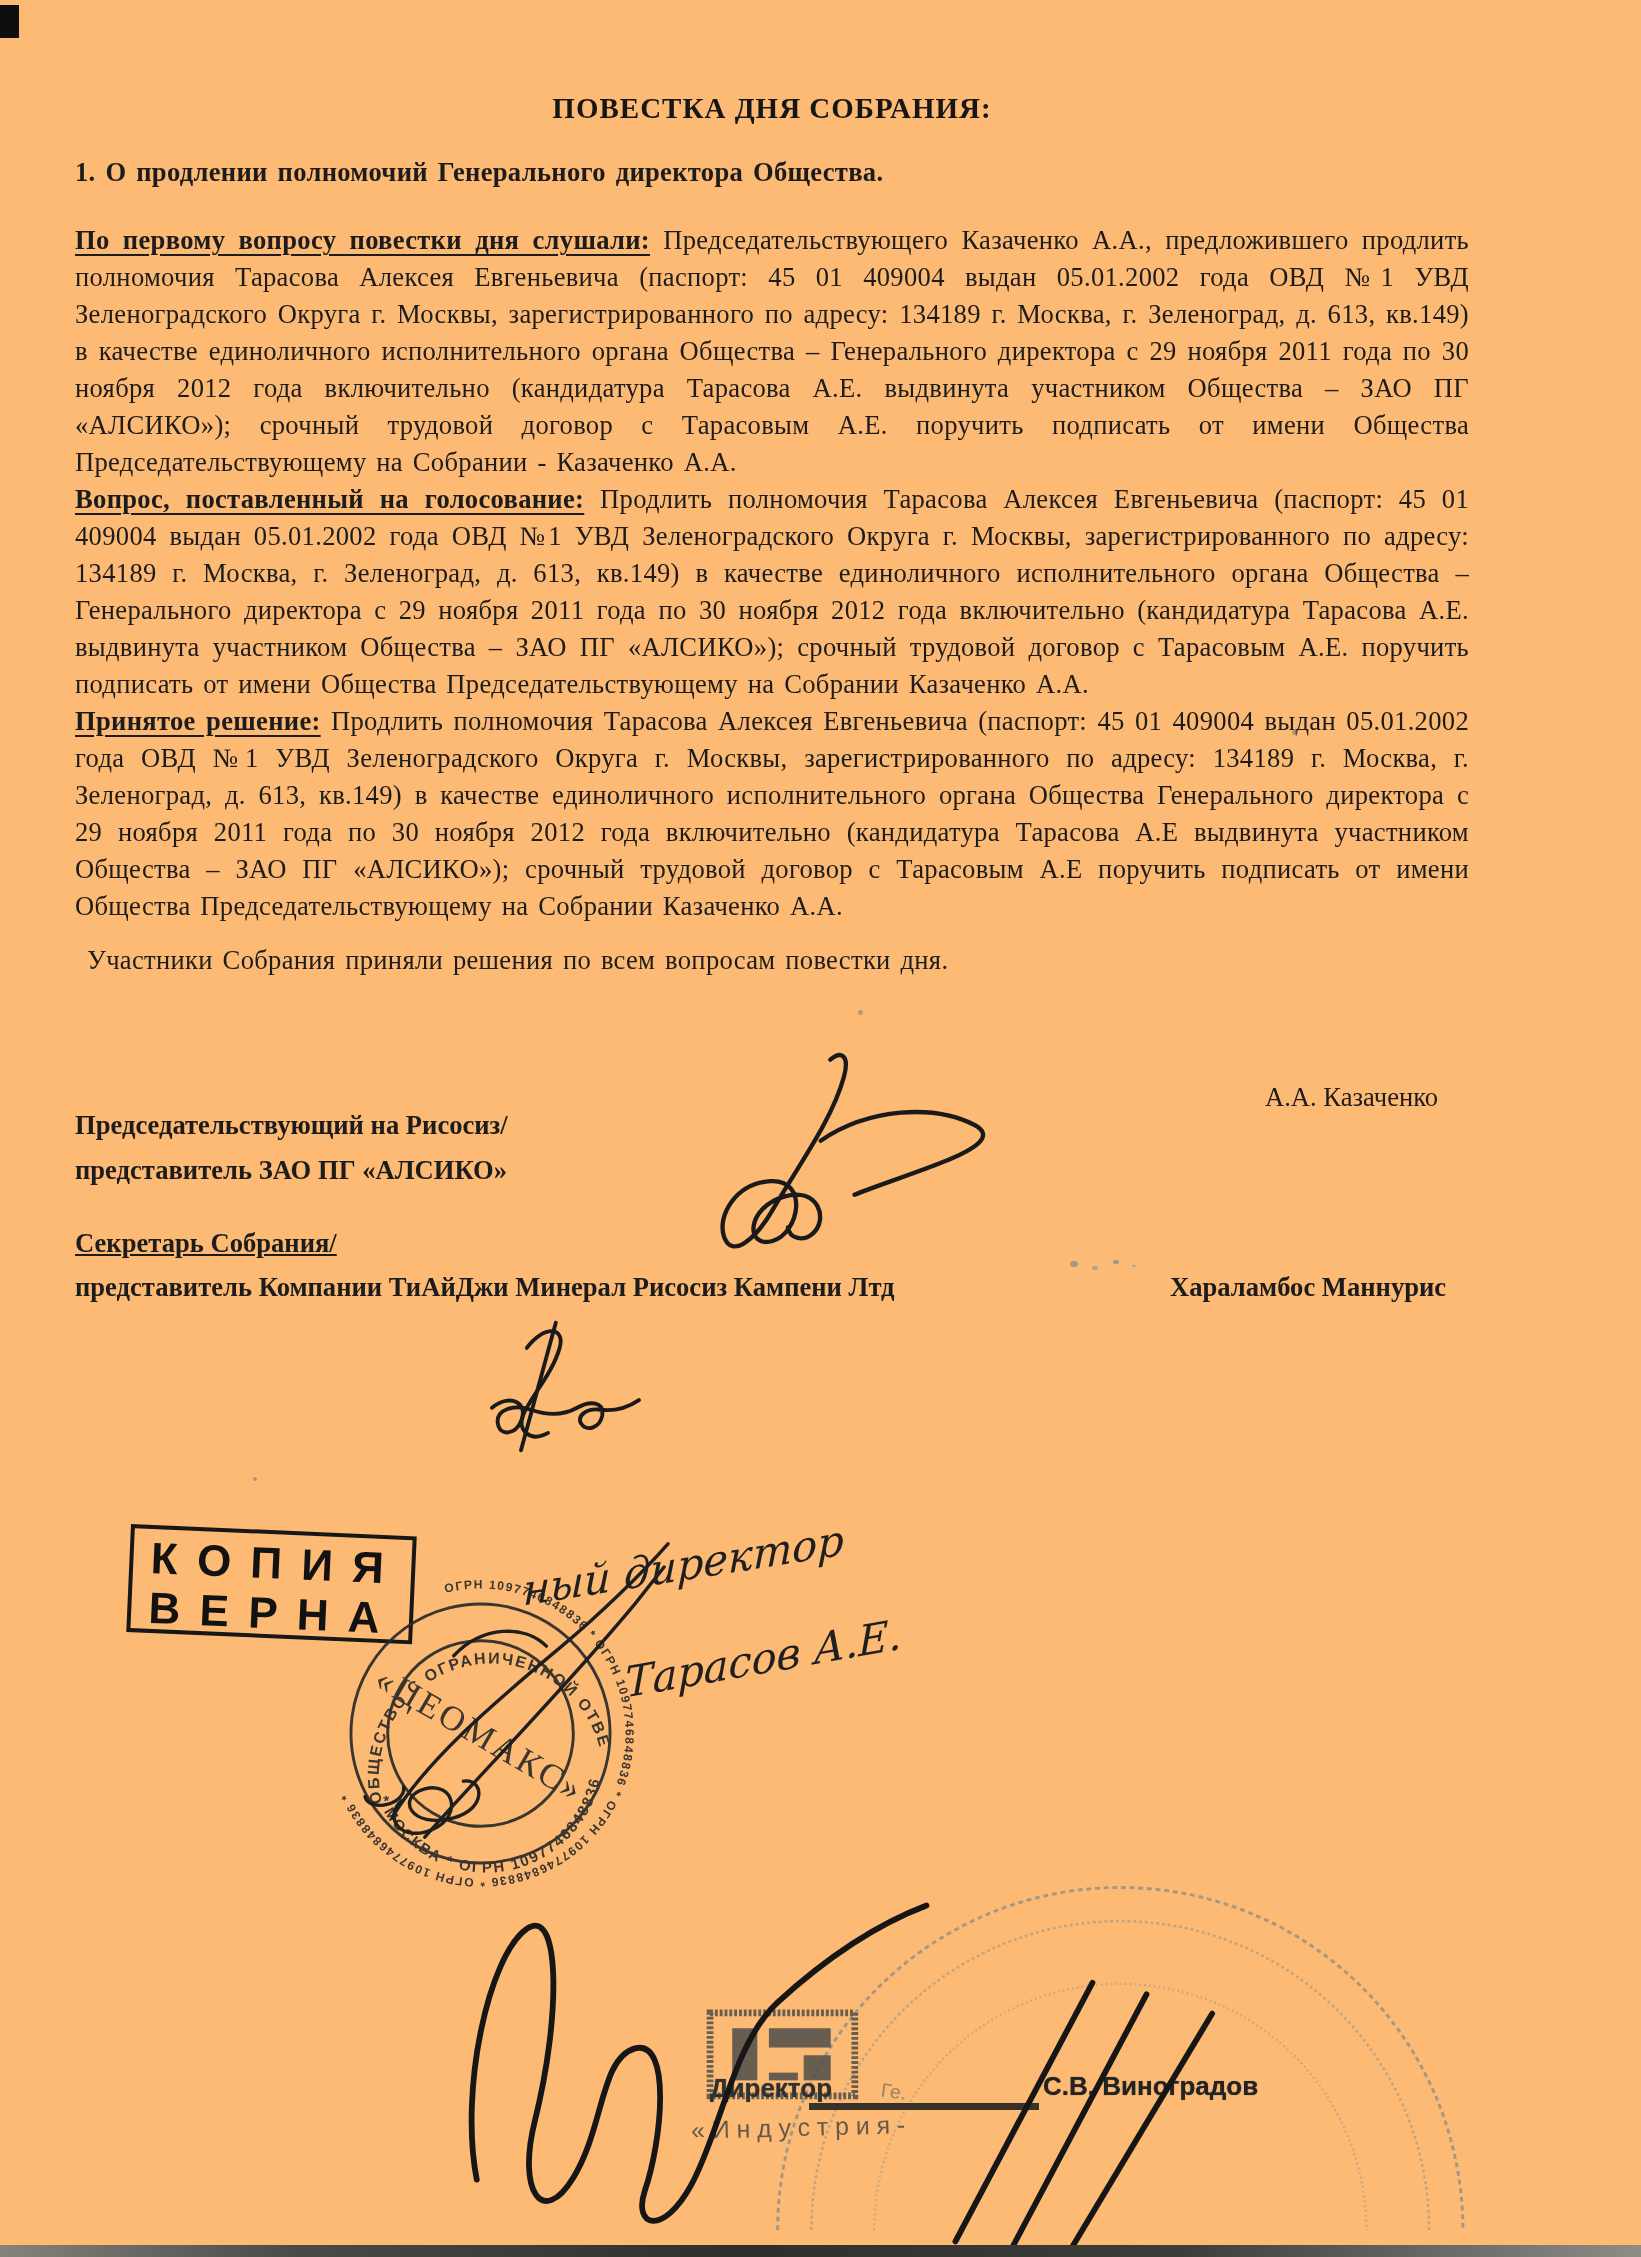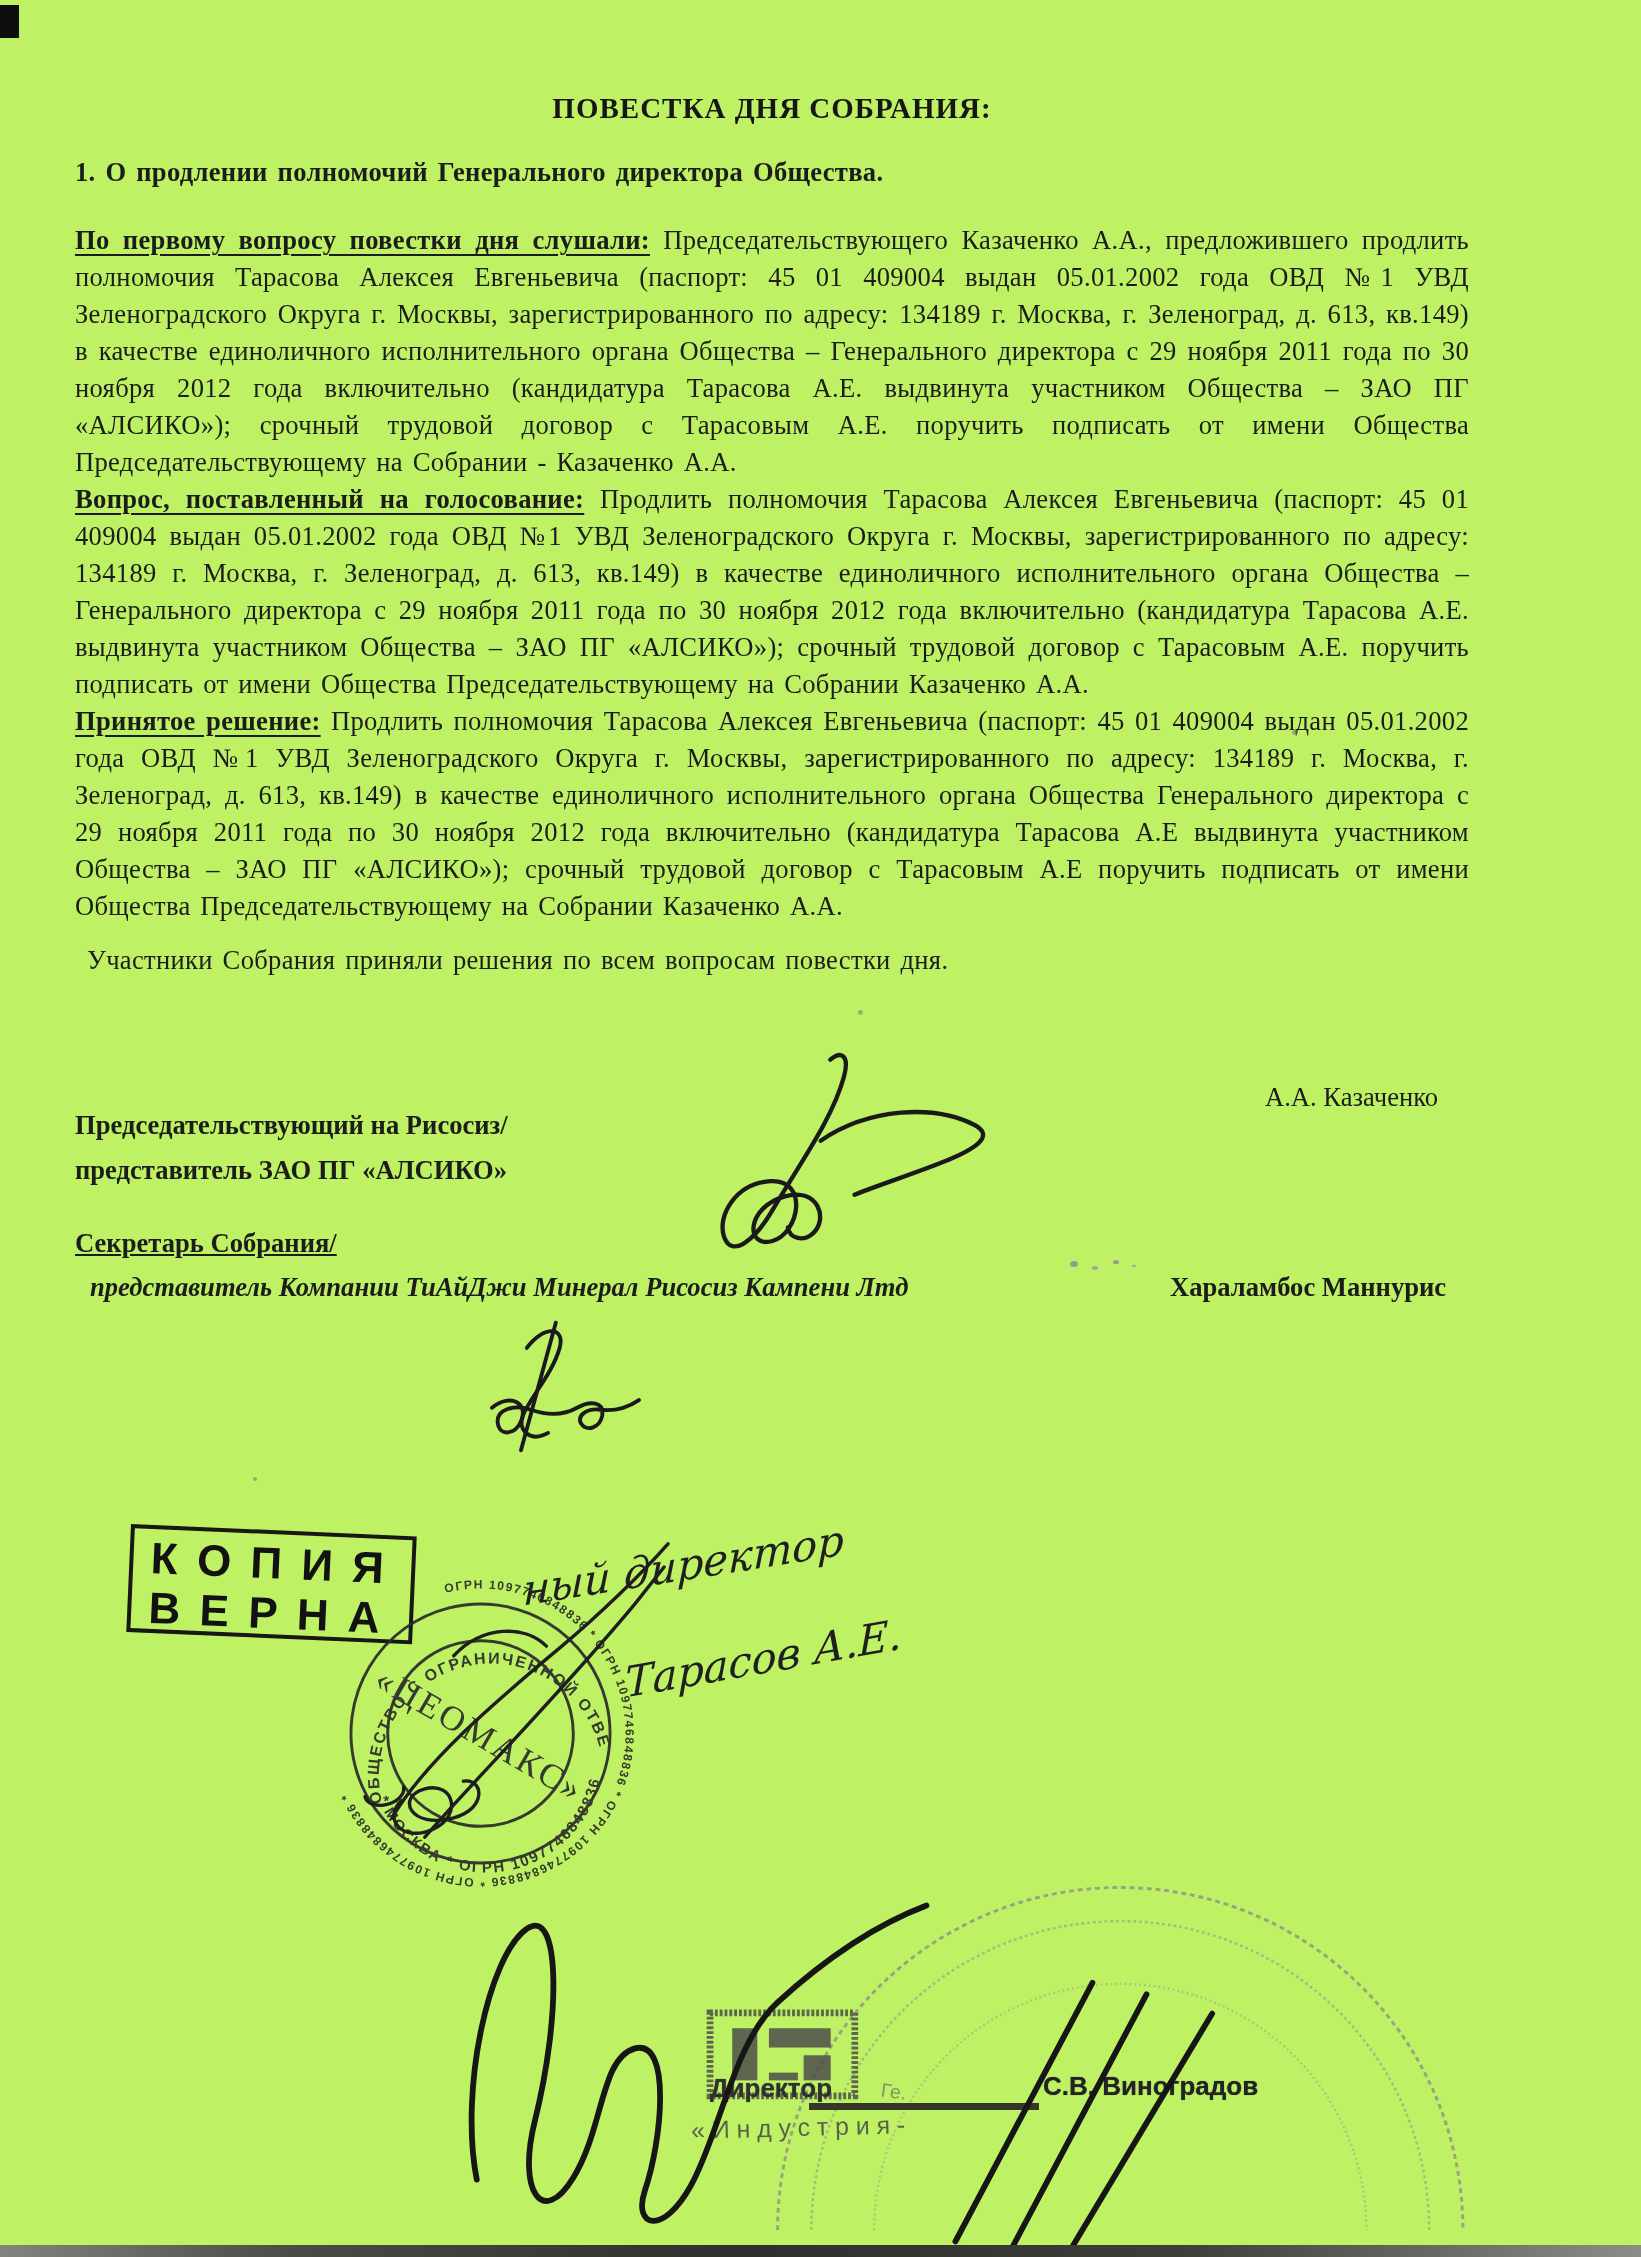--- a/index.html
+++ b/index.html
@@ -1,18 +1,18 @@
 <!DOCTYPE html>
 <html><head>
 <meta charset="utf-8">
 <style>
   html,body{margin:0;padding:0;background:#e8e8e4;}
   .page{
     position:relative;width:1641px;height:2257px;margin:0 auto;
-    background:#bef264;overflow:hidden;color:#1b1b1b;
+    background:#fdba74;overflow:hidden;color:#1b1b1b;
     font-family:"Liberation Serif",serif;
   }
   .abs{position:absolute;}
   
   .corner-mark{left:0;top:4.8px;width:19.3px;height:33px;background:#0e0e0e;}
   .bottom-band{left:0;bottom:0;width:100%;height:11.6px;
     background:linear-gradient(90deg,#84847c,#4a4a46 18%,#2f2f2d 45%,#3d3d3a 72%,#8d8d86);}
   .speck{position:absolute;border-radius:50%;background:#777;opacity:.55;}
   
   .title{left:75px;top:92px;width:1394px;text-align:center;
@@ -78,21 +78,21 @@
   <div class="abs sig-name" style="left:1265px;top:1082px;">А.А. Казаченко</div>
 
   <svg class="abs" style="left:676px;top:1048px;" width="328" height="222" viewBox="0 0 340 230">
     <g fill="none" stroke="#1a1a1a" stroke-width="4.5" stroke-linecap="round">
       <path d="M160,12 C172,2 180,8 174,30 C162,74 128,120 100,168 C82,199 58,218 50,196 C42,174 62,140 98,138 C138,136 128,192 100,200 C72,208 72,166 112,154 C148,143 158,178 142,192 C132,201 118,198 116,186"></path>
       <path d="M150,96 C200,62 268,58 310,80 C328,90 316,102 282,116 C250,129 210,142 185,152"></path>
     </g>
   </svg>
 
   <div class="abs role" style="left:75px;top:1228px;text-decoration:underline;">Секретарь Собрания/</div>
-  <div class="abs role" style="left:90px;top:1272px;font-style:italic;">представитель Компании ТиАйДжи Минерал Рисосиз Кампени Лтд</div>
+  <div class="abs role" style="left:75px;top:1272px;">представитель Компании ТиАйДжи Минерал Рисосиз Кампени Лтд</div>
   <div class="abs sig-name bold" style="left:1170px;top:1272px;">Хараламбос Маннурис</div>
   <div class="abs smudge"></div>
 
   <svg class="abs" style="left:463px;top:1315px;" width="203" height="145" viewBox="0 0 210 150">
     <g fill="none" stroke="#1a1a1a" stroke-width="4" stroke-linecap="round">
       <path d="M66,34 C84,10 106,12 100,34 C92,62 70,84 62,104 C56,120 70,132 88,122"></path>
       <path d="M30,96 C50,80 68,92 60,110 C54,124 38,126 36,112 C34,98 52,92 70,98 C88,104 104,104 118,96 C132,88 146,90 144,104 C142,116 128,122 122,112 C118,104 128,96 142,98 C158,100 170,96 182,88"></path>
       <path d="M96,8 L60,140"></path>
     </g>
   </svg>

